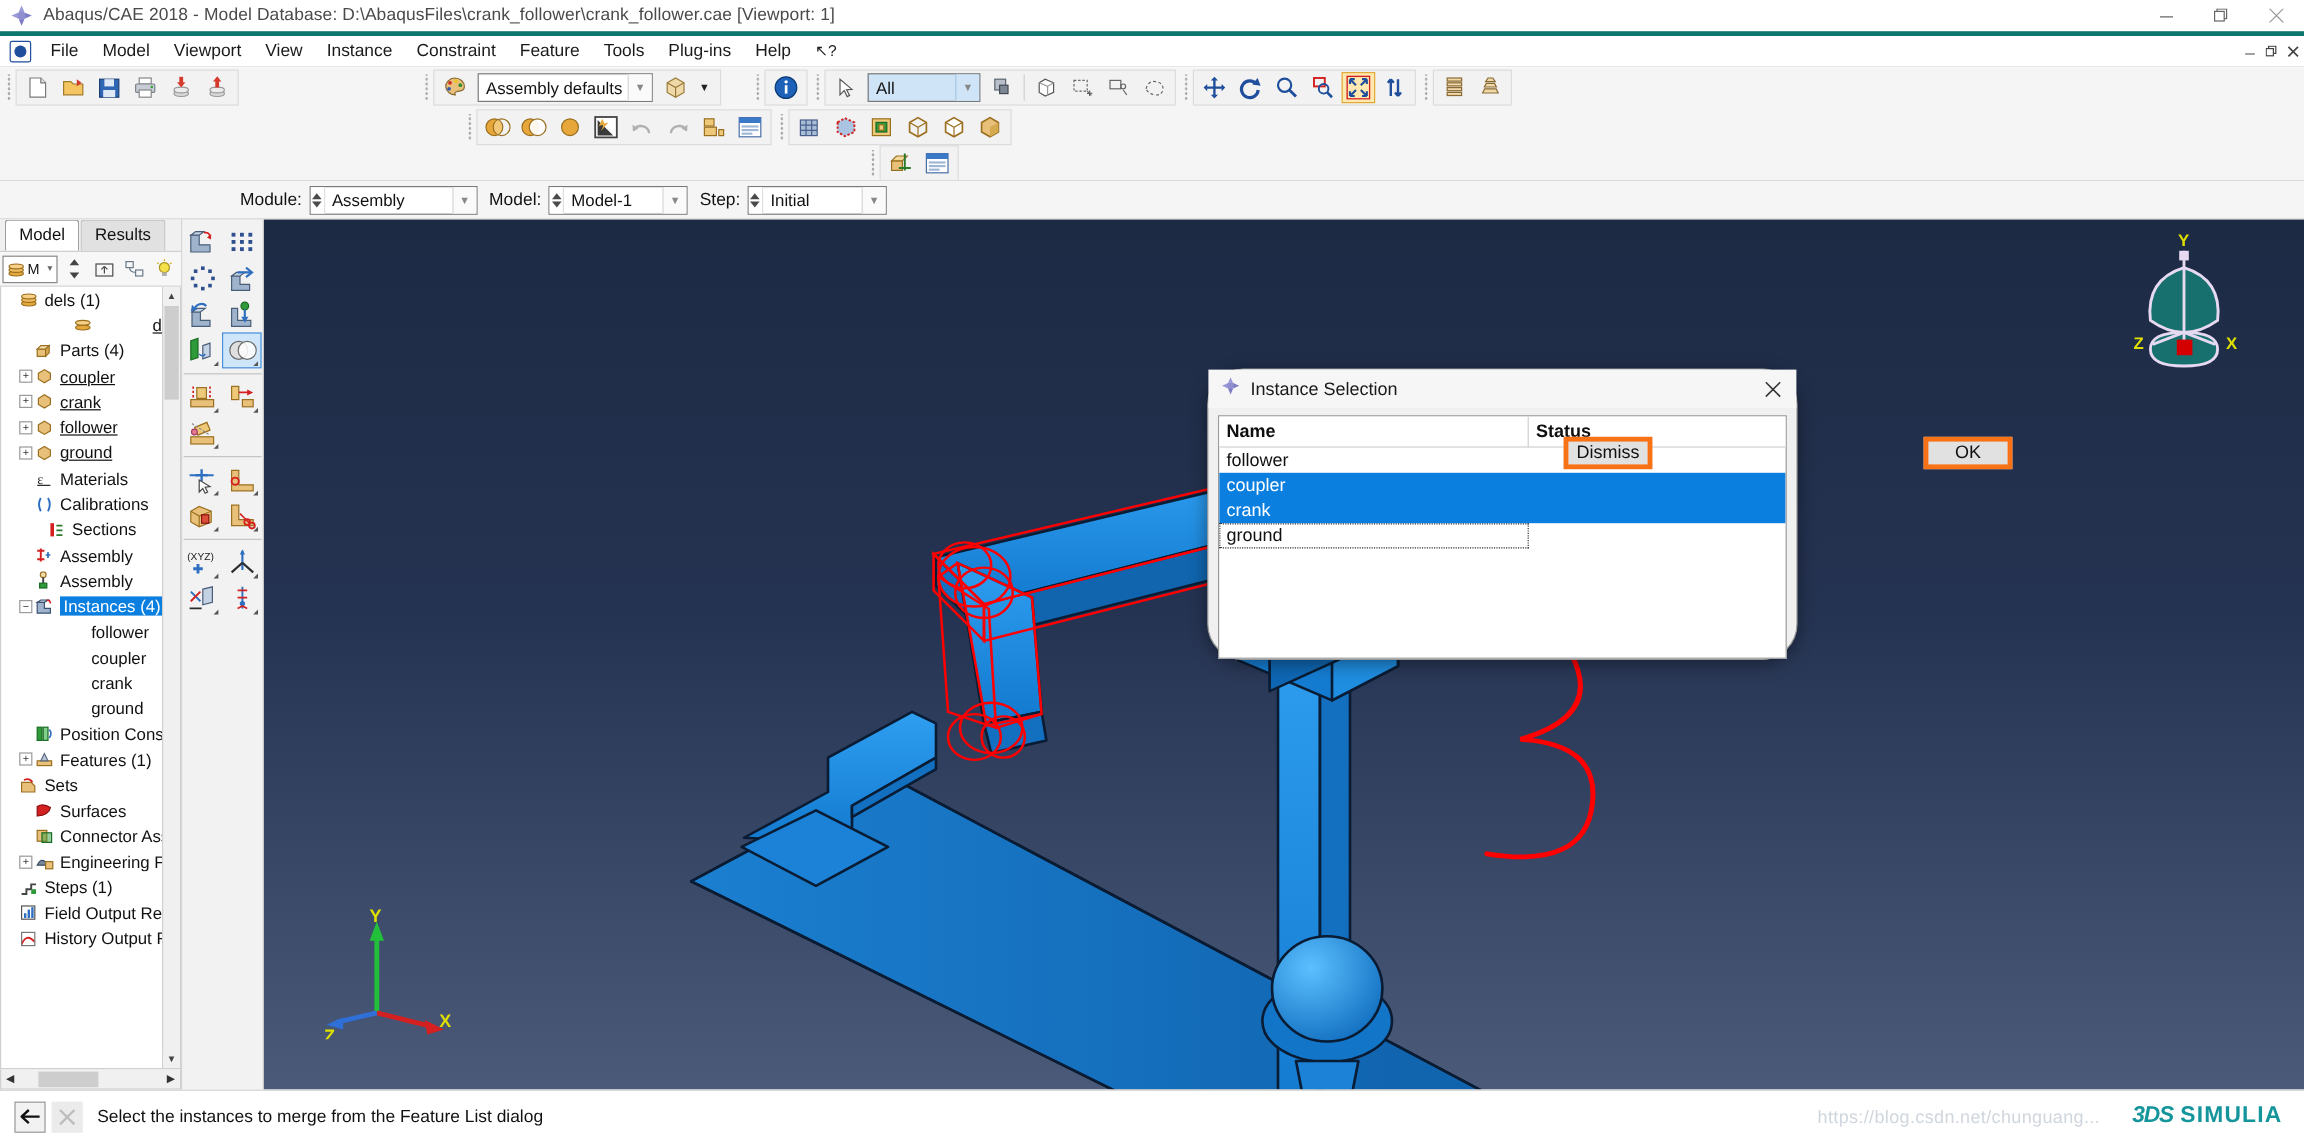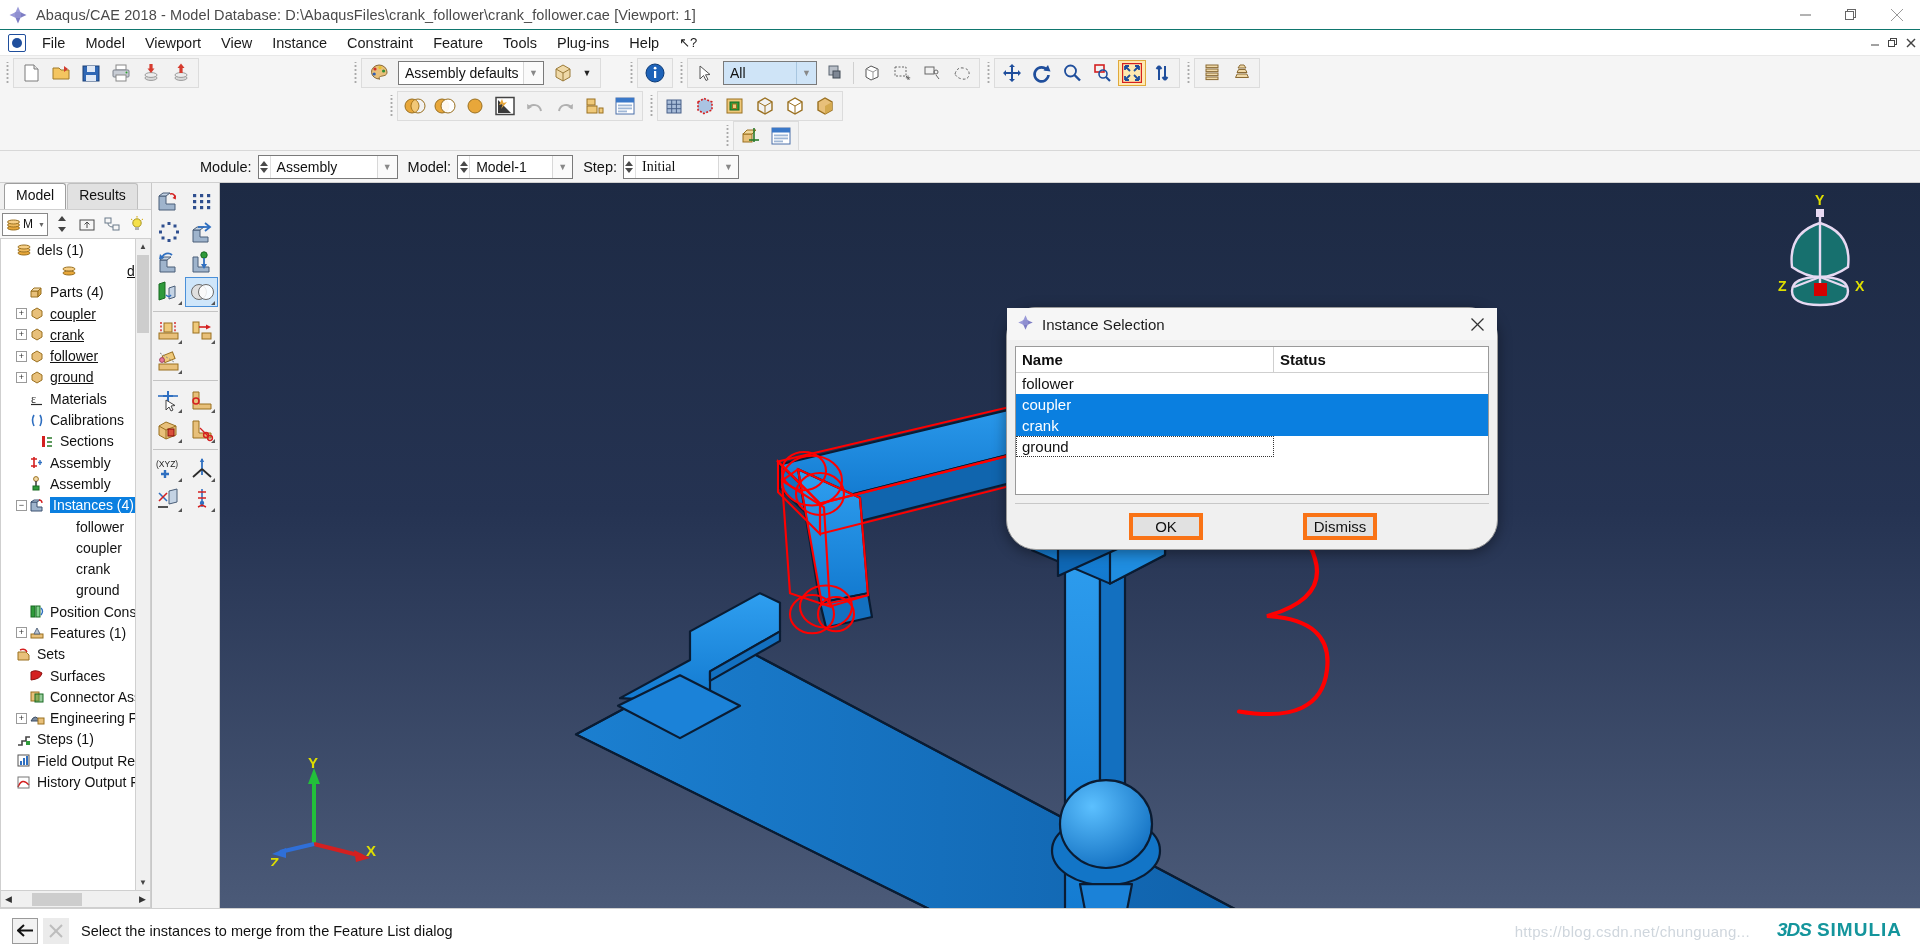--- a/index.html
+++ b/index.html
@@ -18,21 +18,21 @@
     flex-direction: column;
   }
 
   
   .titlebar {
     height: 30px;
     background: #ffffff;
     display: flex;
     align-items: center;
     padding-left: 8px;
-    border-bottom: 1px solid #0f766e;
+    border-bottom: 4px solid #0f766e;
     flex: none;
   }
   .title-icon { width: 20px; height: 20px; margin-right: 8px; flex: none; }
   .title-text {
     font-size: 14.5px;
     color: #4a4a4a;
     white-space: nowrap;
     letter-spacing: 0.1px;
   }
   .win-ctrls { margin-left: auto; display: flex; height: 30px; }
@@ -312,21 +312,21 @@
     padding-left: 10px; flex: none;
   }
   .dlg-title .t {
     font-size: 15px; color: #1a1a1a; margin-left: 8px;
   }
   .dlg-close {
     margin-left: auto; width: 40px; height: 32px;
     display: flex; align-items: center; justify-content: center;
     font-size: 17px; color: #333;
   }
-  .dlg-body { flex: 1; padding: 6px 8px 0 8px; display: flex; flex-direction: column; }
+  .dlg-body { flex: 1; padding: 6px 8px 0 8px; display: flex; flex-direction: row; }
   .lv {
     flex: 1; background: #fff; border: 1px solid #9a9a9a;
     display: flex; flex-direction: column; overflow: hidden;
   }
   .lv-head { display: flex; height: 26px; flex: none; background: #fff; }
   .lv-head .col {
     font-size: 15px; font-weight: bold; color: #0f0f0f;
     display: flex; align-items: center; padding-left: 6px;
     border-bottom: 1px solid #cfcfcf;
   }
@@ -773,21 +773,21 @@
     <span class="ctx-label">Model:</span>
     <div class="combo" style="width:116px;padding-left:0;">
       <span class="spinner">
           <i class="up"></i>
           <i class="dn"></i>
         </span>
       <span style="padding-left:6px;">Model-1</span>
       <span class="arrow">▼</span>
     </div>
     <span class="ctx-label">Step:</span>
-    <div class="combo" style="width:116px;padding-left:0;font-family:Liberation Serif, serif;">
+    <div class="combo" style="width:116px;padding-left:0;">
       <span class="spinner">
           <i class="up"></i>
           <i class="dn"></i>
         </span>
       <span style="padding-left:6px;">Initial</span>
       <span class="arrow">▼</span>
     </div>
   </div>
 
   <div class="body-row">

